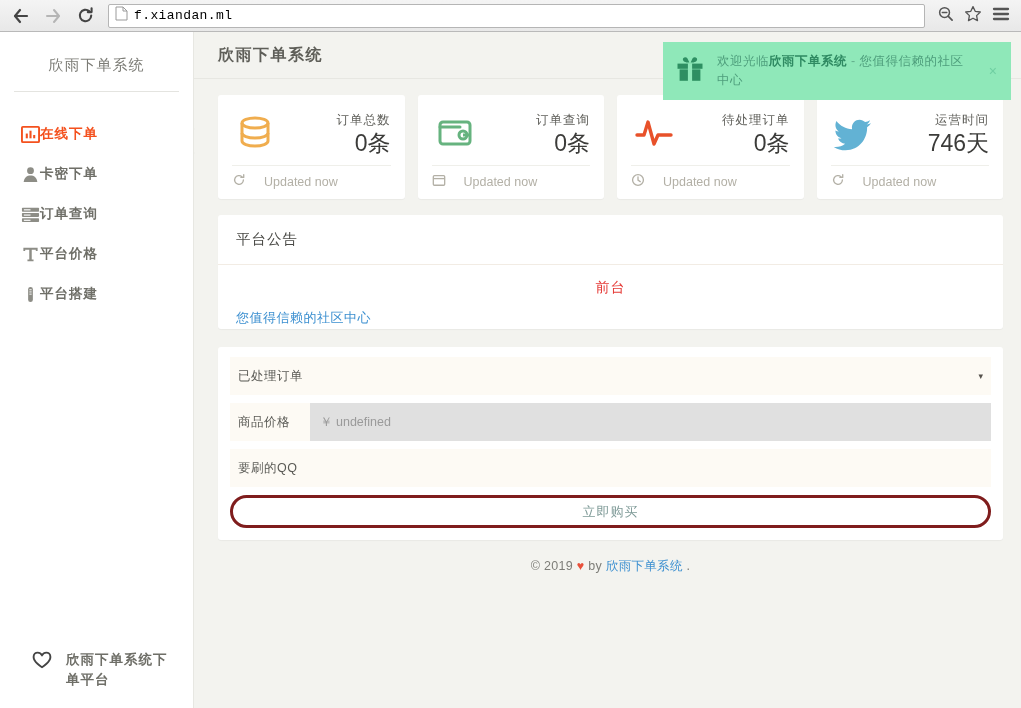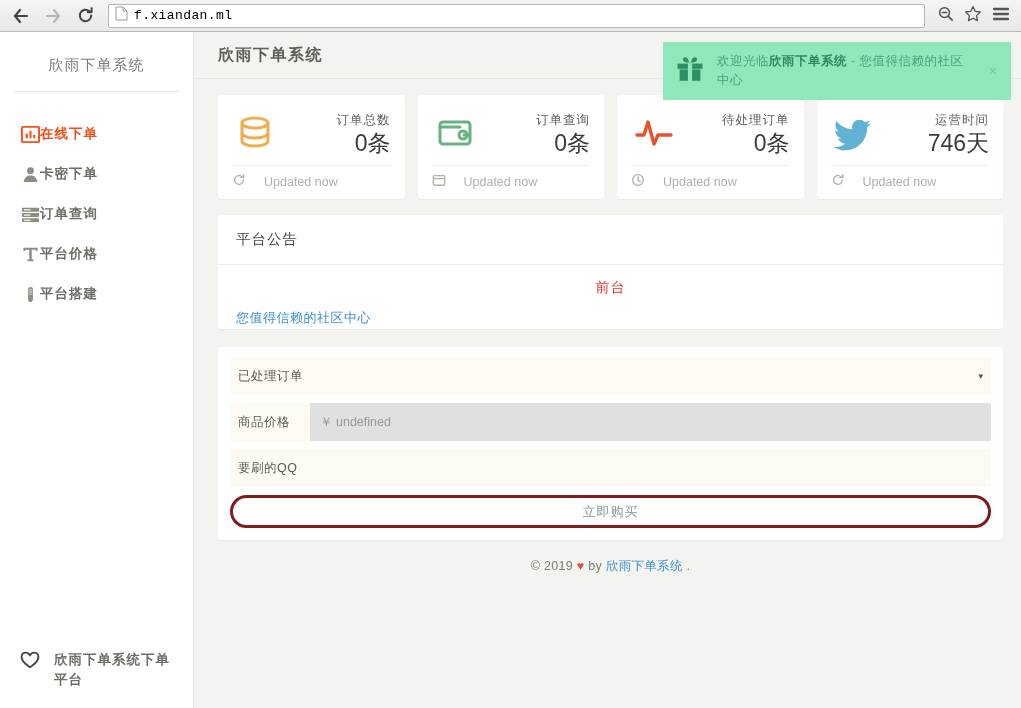--- a/index.html
+++ b/index.html
@@ -93,21 +93,21 @@
     color: #6f6f68;
     font-weight: bold;
     letter-spacing: 1px;
   }
   .side-item.active .si-label { color: #f4511e; }
   .side-item.active .si-icon { color: #f4511e; }
   #sidebar-footer {
     position: absolute;
     bottom: 18px;
     left: 0; right: 0;
-    padding: 0 14px 0 20px;
+    padding: 0 14px 0 32px;
     display: flex;
     align-items: flex-start;
     gap: 14px;
     color: #6f6f68;
   }
   #sidebar-footer .sf-icon { color: #444; flex: none; margin-top: 1px; }
   #sidebar-footer .sf-text {
     font-size: 13.5px; font-weight: bold; letter-spacing: 1px; line-height: 20px;
   }
 

